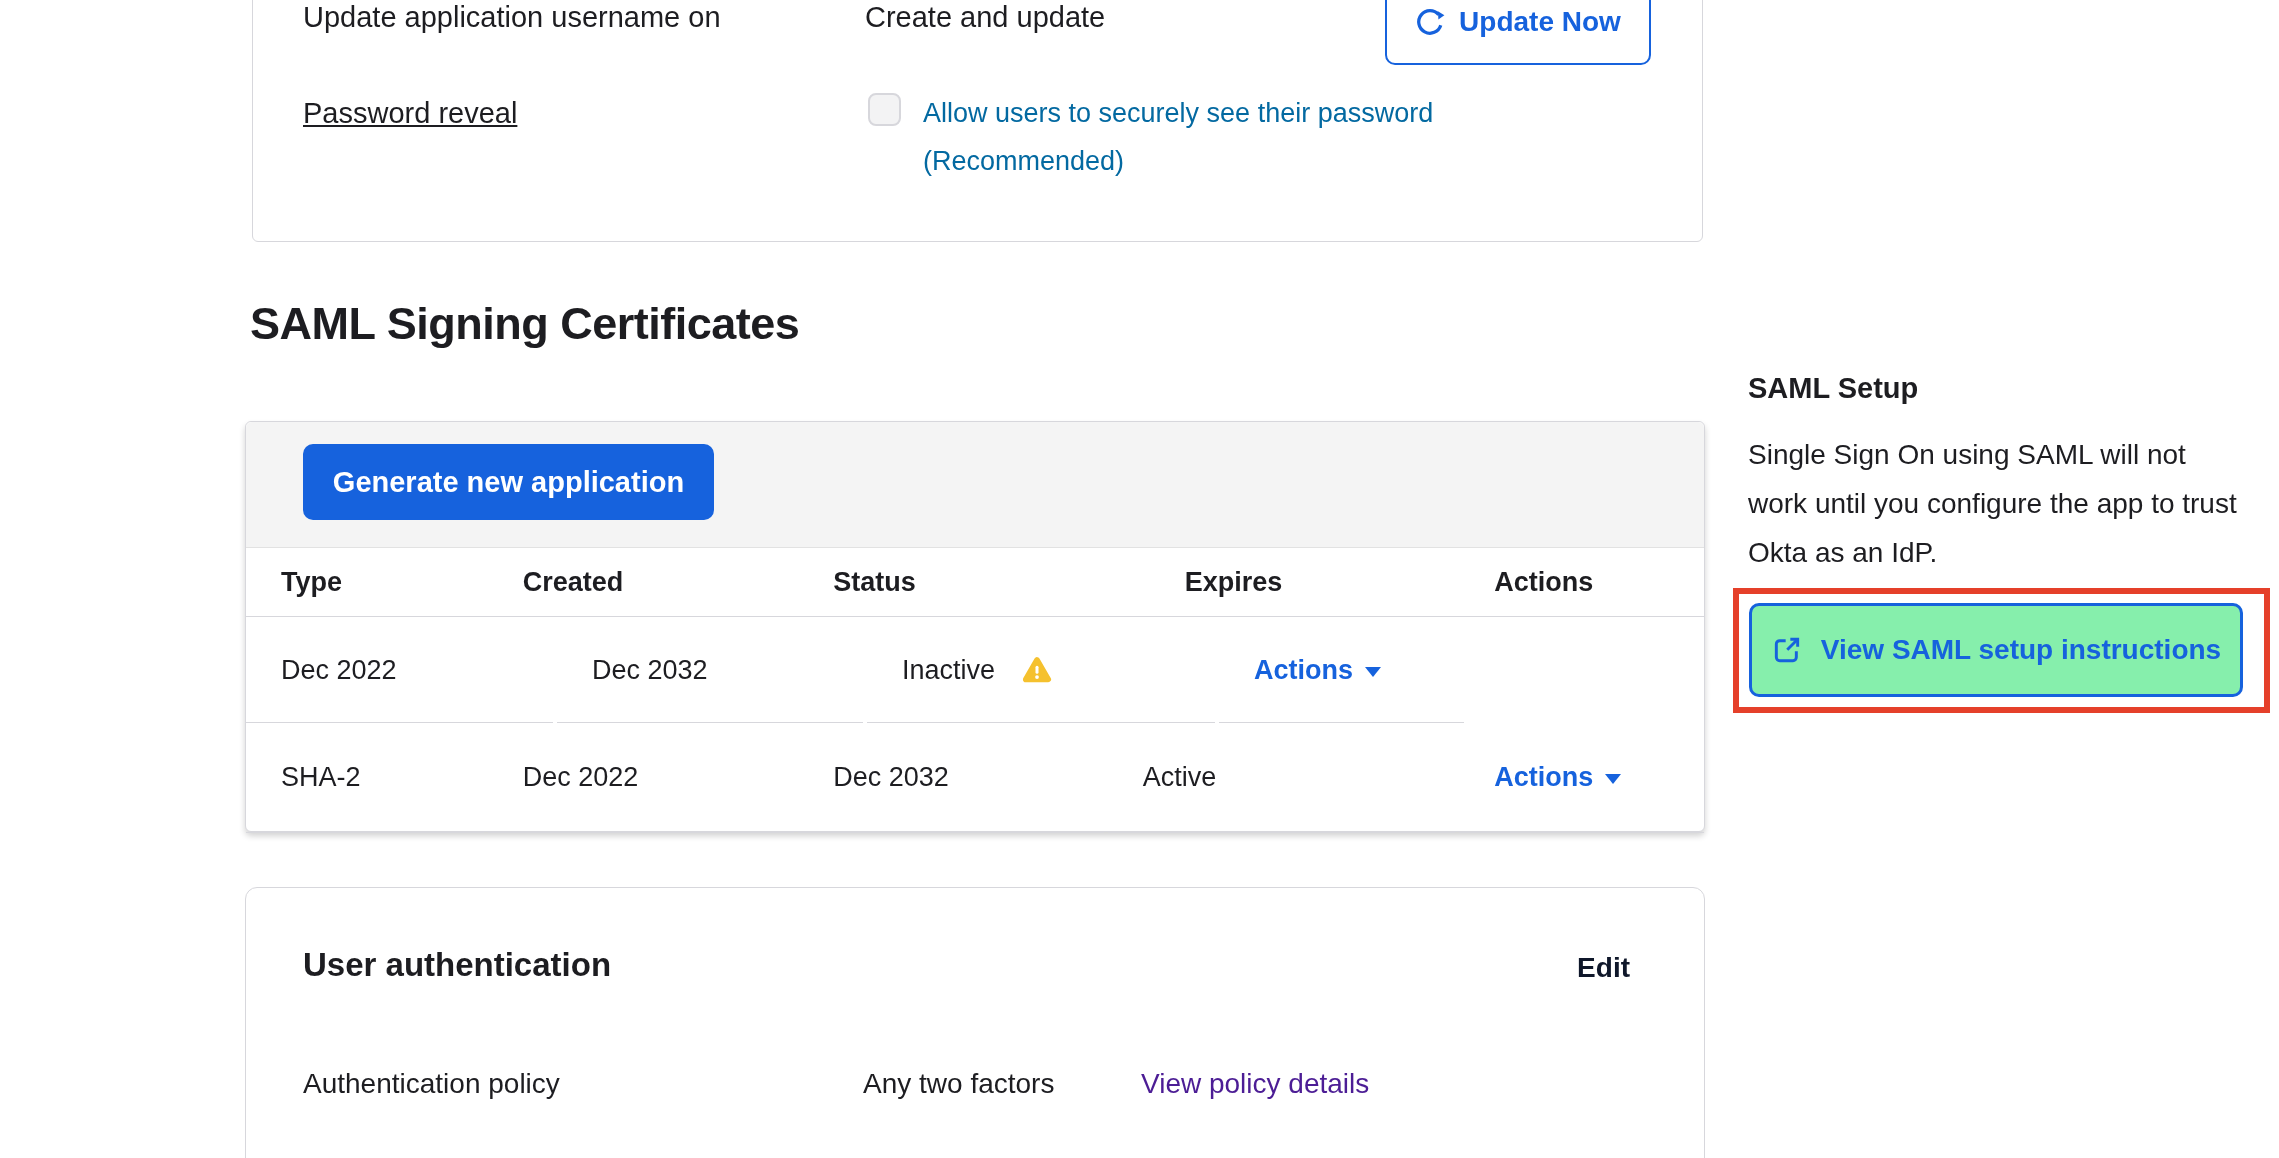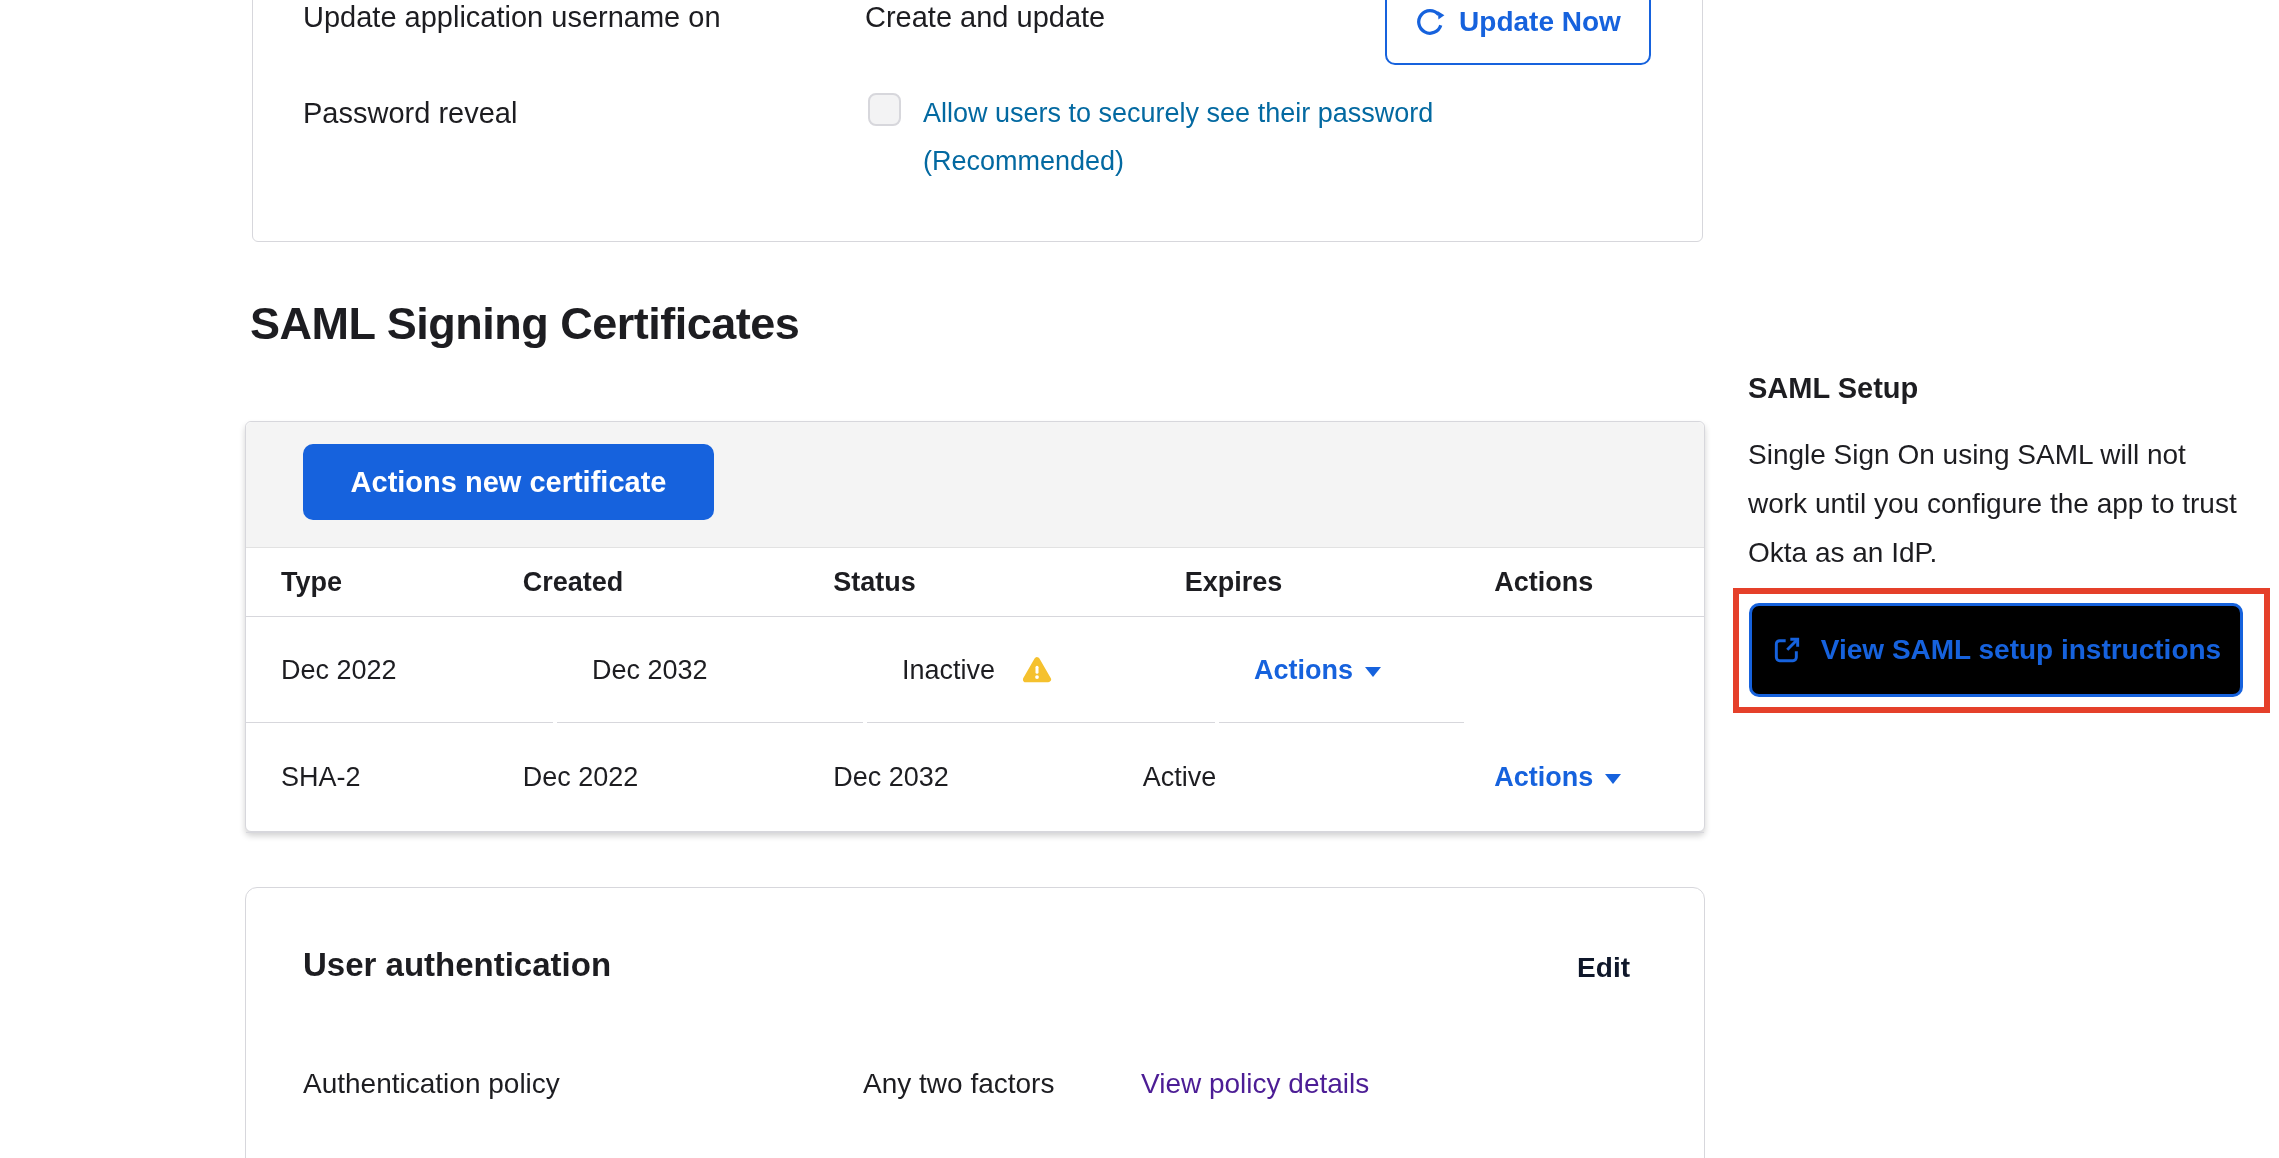--- a/index.html
+++ b/index.html
@@ -7,21 +7,21 @@
   body { position: relative; font-family: "Liberation Sans", sans-serif; color: #1d1d21; }
 
   
   .card-top {
     position: absolute; left: 252px; top: -82px; width: 1451px; height: 324px;
     background: #fff; border: 1px solid #d7d7dc; border-radius: 6px;
   }
   .card-top .lbl { position: absolute; font-size: 29px; line-height: 36px; }
   .username-label { left: 50px; top: 80px; }
   .username-value { left: 612px; top: 80px; }
-  .password-label { left: 50px; top: 176px; }
+  .password-label { left: 50px; top: 176px; text-decoration: underline; }
 
   .update-now-btn {
     position: absolute; left: 1132px; top: 60px; width: 266px; height: 86px;
     background: #fff; border: 2px solid #1662dd; border-radius: 10px;
     display: flex; align-items: center; justify-content: center; gap: 14px;
     color: #1662dd; font-size: 28px; font-weight: bold; cursor: pointer;
   }
   .update-now-btn svg { display: block; }
 
   .checkbox {
@@ -82,21 +82,21 @@
   .saml-setup-desc {
     position: absolute; left: 1748px; top: 430px; width: 492px;
     font-size: 28px; line-height: 49px;
   }
   .annotation-box {
     position: absolute; left: 1733px; top: 588px; width: 537px; height: 125px;
     border: 6px solid #e5402a;
   }
   .view-saml-btn {
     position: absolute; left: 10px; top: 9px; width: 494px; height: 94px;
-    background: #000000; border: 3px solid #1662dd; border-radius: 10px;
+    background: #86efac; border: 3px solid #1662dd; border-radius: 10px;
     display: flex; align-items: center; justify-content: center; gap: 18px;
     color: #1662dd; font-size: 28px; font-weight: bold; cursor: pointer;
   }
   .view-saml-btn svg { display: block; }
 
   
   .card-auth {
     position: absolute; left: 245px; top: 887px; width: 1460px; height: 300px;
     background: #fff; border: 1px solid #d7d7dc; border-radius: 12px;
   }
@@ -126,21 +126,21 @@
   <div class="lbl password-label">Password reveal</div>
   <div class="checkbox"></div>
   <div class="cb-text cb-line1">Allow users to securely see their password</div>
   <div class="cb-text cb-line2">(Recommended)</div>
 </div>
 
 <h1 class="section-heading">SAML Signing Certificates</h1>
 
 <div class="card-certs">
   <div class="certs-band"></div>
-  <button class="generate-btn">Actions new certificate</button>
+  <button class="generate-btn">Generate new application</button>
 
   <div class="t-row t-head">
     <div class="t-cell c1">Type</div>
     <div class="t-cell c2">Created</div>
     <div class="t-cell c4">Status</div>
     <div class="t-cell c3">Expires</div>
     <div class="t-cell c5">Actions</div>
   </div>
 
   <div class="t-row t-r1">

